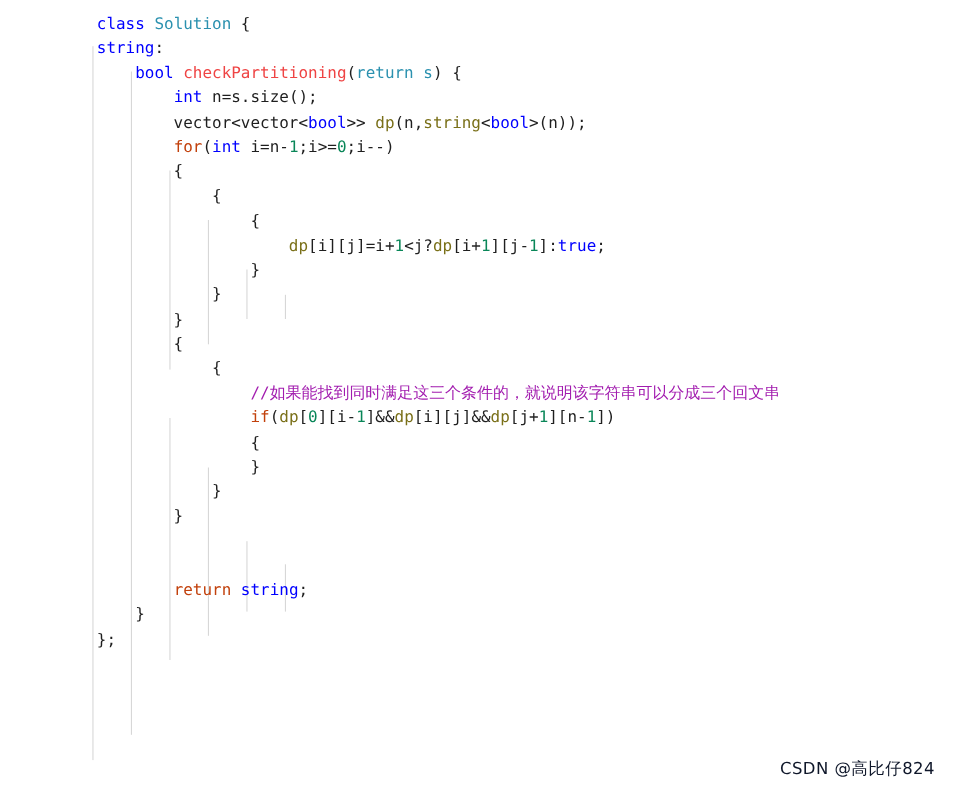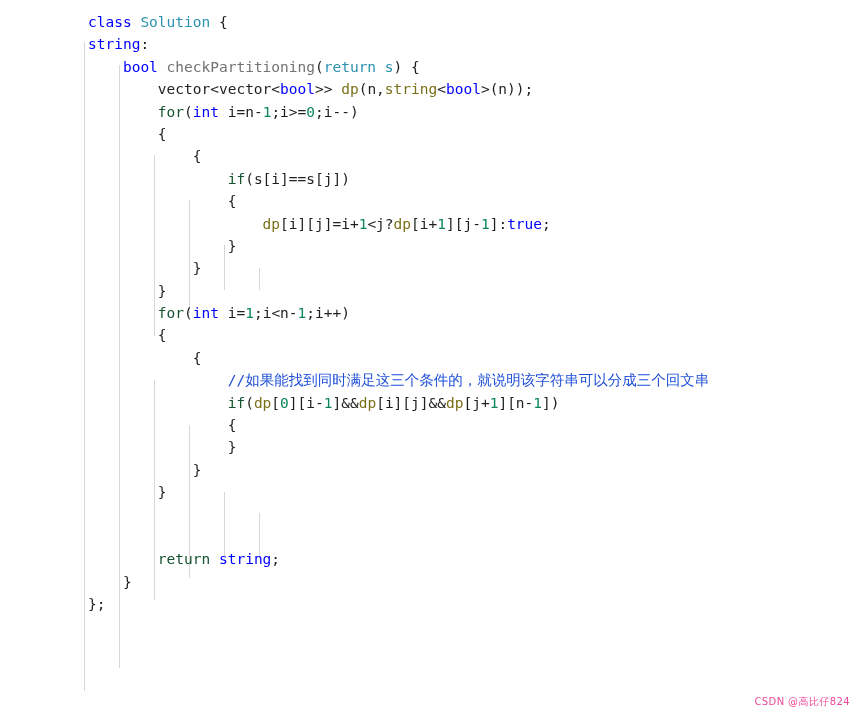--- a/index.html
+++ b/index.html
@@ -58,41 +58,41 @@
 
   
   .guide {
     position: absolute;
     width: 1px;
     background: #d7d7d7;
   }
 
   
   .kw   { color: #0000ff; }  
-  .ctl  { color: #14532d; text-align: center; }  
+  .ctl  { color: #c2410c; text-align: center; }  
   .typ  { color: #2b91af; }  
-  .fn   { color: #737373; }  
+  .fn   { color: #ef4444; }  
   .var  { color: #7a7019; }  
   .num  { color: #098658; }  
-  .cmt  { color: #1d4ed8; }  
+  .cmt  { color: #a21caf; }  
   .pl   { color: #1f1f1f; }  
 
   
   .cjk {
     font-family: "DejaVu Sans Mono", "Liberation Mono", "DejaVu Sans", monospace;
   }
 
   
   #watermark {
     position: absolute;
     right: 18px;
     bottom: 8px;
     font-family: "DejaVu Sans", "Liberation Sans", sans-serif;
-    font-size: 10px;
-    color: #ec4899;
+    font-size: 15px;
+    color: #0f172a;
     letter-spacing: 0.4px;
     white-space: pre;
   }
 </style>
 </head>
 <body>
 
 <div id="editor">
 
   <div id="guides">
@@ -105,31 +105,30 @@
       <div class="guide" style="left: 224px; top: 245px; height: 45px; background: rgb(215, 215, 215);"></div>
       <div class="guide" style="left: 224px; top: 492px; height: 64px; background: rgb(215, 215, 215);"></div>
       <div class="guide" style="left: 259px; top: 268px; height: 22px; background: rgb(215, 215, 215);"></div>
       <div class="guide" style="left: 259px; top: 513px; height: 43px; background: rgb(215, 215, 215);"></div>
     </div>
 
   <div id="code">
       <div class="line"><span class="txt kw">class</span><span class="txt pl"> </span><span class="txt typ">Solution</span><span class="txt pl"> {</span></div>
       <div class="line"><span class="txt kw">string</span><span class="txt pl">:</span></div>
       <div class="line"><span class="txt pl">    </span><span class="txt kw">bool</span><span class="txt pl"> </span><span class="txt fn">checkPartitioning</span><span class="txt pl">(</span><span class="txt typ">return</span><span class="txt pl"> </span><span class="txt typ">s</span><span class="txt pl">) {</span></div>
+      <div class="line"><span class="txt pl">        </span><span class="txt kw">int</span><span class="txt pl"> n=s.size();</span></div>
       <div class="line"><span class="txt pl">        vector&lt;vector&lt;</span><span class="txt kw">bool</span><span class="txt pl">&gt;&gt; </span><span class="txt var">dp</span><span class="txt pl">(n,</span><span class="txt var">string</span><span class="txt pl">&lt;</span><span class="txt kw">bool</span><span class="txt pl">&gt;(n));</span></div>
       <div class="line"><span class="txt pl">        </span><span class="txt ctl">for</span><span class="txt pl">(</span><span class="txt kw">int</span><span class="txt pl"> i=n-</span><span class="txt num">1</span><span class="txt pl">;i&gt;=</span><span class="txt num">0</span><span class="txt pl">;i--)</span></div>
       <div class="line"><span class="txt pl">        {</span></div>
       <div class="line"><span class="txt pl">            {</span></div>
-      <div class="line"><span class="txt pl">                </span><span class="txt ctl">if</span><span class="txt pl">(s[i]==s[j])</span></div>
       <div class="line"><span class="txt pl">                {</span></div>
       <div class="line"><span class="txt pl">                    </span><span class="txt var">dp</span><span class="txt pl">[i][j]=i+</span><span class="txt num">1</span><span class="txt pl">&lt;j?</span><span class="txt var">dp</span><span class="txt pl">[i+</span><span class="txt num">1</span><span class="txt pl">][j-</span><span class="txt num">1</span><span class="txt pl">]:</span><span class="txt kw">true</span><span class="txt pl">;</span></div>
       <div class="line"><span class="txt pl">                }</span></div>
       <div class="line"><span class="txt pl">            }</span></div>
       <div class="line"><span class="txt pl">        }</span></div>
-      <div class="line"><span class="txt pl">        </span><span class="txt ctl">for</span><span class="txt pl">(</span><span class="txt kw">int</span><span class="txt pl"> i=</span><span class="txt num">1</span><span class="txt pl">;i&lt;n-</span><span class="txt num">1</span><span class="txt pl">;i++)</span></div>
       <div class="line"><span class="txt pl">        {</span></div>
       <div class="line"><span class="txt pl">            {</span></div>
       <div class="line"><span class="txt pl">                </span><span class="txt cmt cjk">//如果能找到同时满足这三个条件的，就说明该字符串可以分成三个回文串</span></div>
       <div class="line"><span class="txt pl">                </span><span class="txt ctl">if</span><span class="txt pl">(</span><span class="txt var">dp</span><span class="txt pl">[</span><span class="txt num">0</span><span class="txt pl">][i-</span><span class="txt num">1</span><span class="txt pl">]&amp;&amp;</span><span class="txt var">dp</span><span class="txt pl">[i][j]&amp;&amp;</span><span class="txt var">dp</span><span class="txt pl">[j+</span><span class="txt num">1</span><span class="txt pl">][n-</span><span class="txt num">1</span><span class="txt pl">])</span></div>
       <div class="line"><span class="txt pl">                {</span></div>
       <div class="line"><span class="txt pl">                }</span></div>
       <div class="line"><span class="txt pl">            }</span></div>
       <div class="line"><span class="txt pl">        }</span></div>
       <div class="line"><span class="txt pl"></span></div>
       <div class="line"><span class="txt pl"></span></div>

